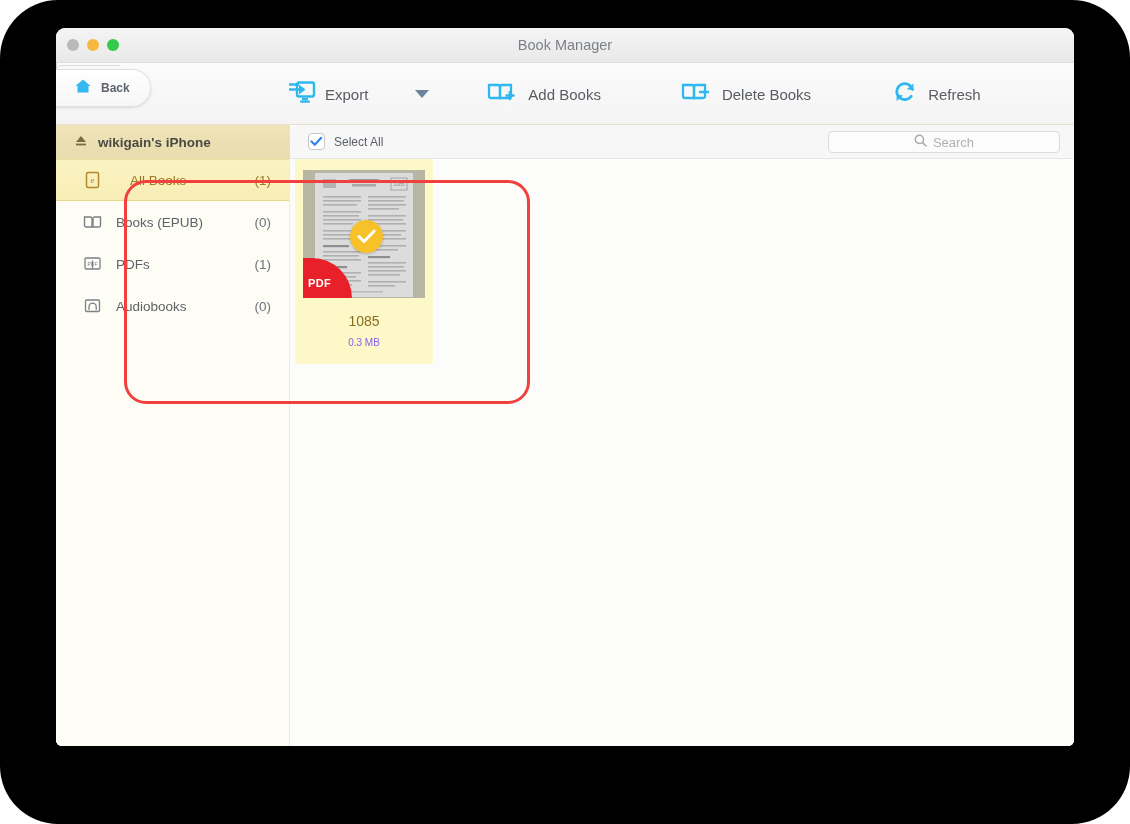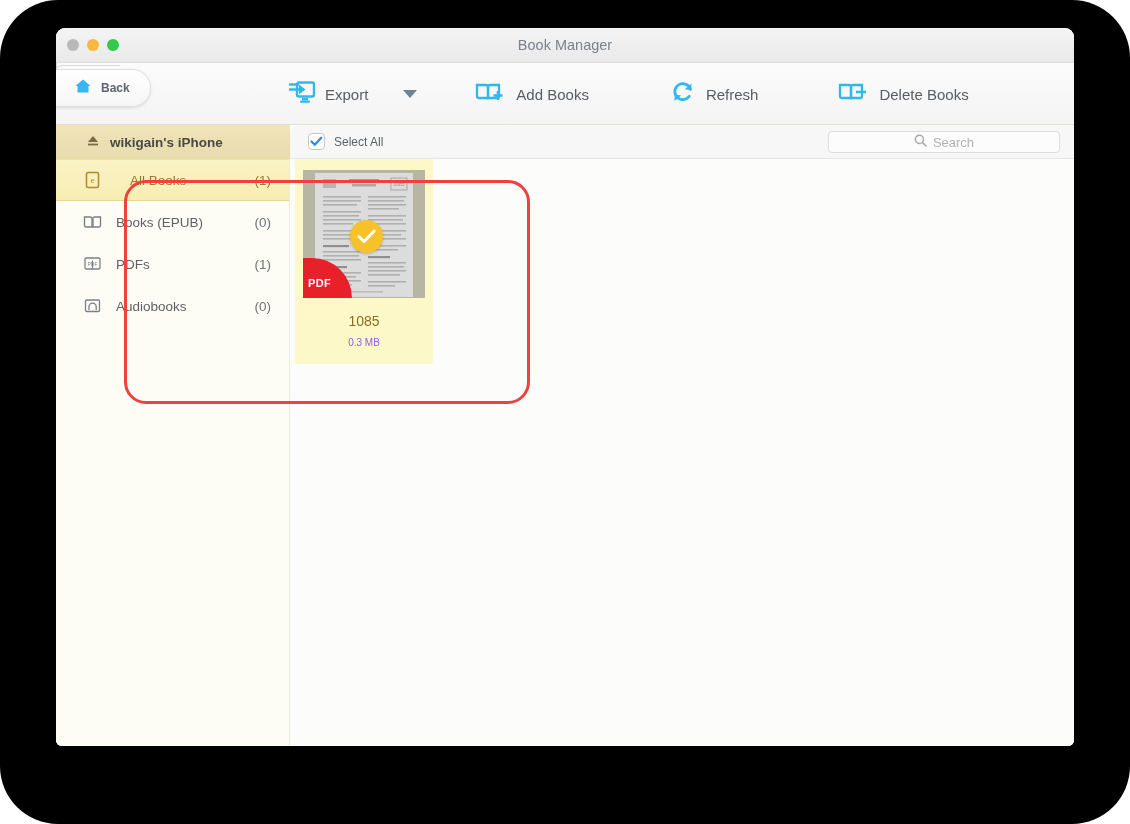--- a/index.html
+++ b/index.html
@@ -98,21 +98,21 @@
     height: 621px;
     background: #fcfcf7;
   }
 
   
   .device-bar {
     position: absolute; left: 0; top: 0;
     width: 234px; height: 34px;
     background: linear-gradient(to bottom,#f0e4b8,#e7dcae);
     display: flex; align-items: center; gap: 10px;
-    padding-left: 30px;
+    padding-left: 18px;
   }
   .device-bar .name { font-size: 13.5px; font-weight: bold; color: #4a4a43; }
 
   .selectall-bar {
     position: absolute; left: 234px; top: 0; right: 0;
     height: 34px;
     background: #f7f7f7;
     border-bottom: 1px solid #e6e6e6;
     border-top-left-radius: 9px;
     display: flex; align-items: center;
@@ -244,21 +244,21 @@
           <svg width="18" height="16" viewBox="0 0 18 16">
             <path d="M9 1.5 L16.5 8 L14.5 8 L14.5 14.5 L3.5 14.5 L3.5 8 L1.5 8 Z" fill="#35b8ef"></path>
             <path d="M6 14.5 L6 10 L12 10 L12 14.5" fill="#ffffff" opacity=".0"></path>
           </svg>
         </span>
         <span class="label">Back</span>
       </div>
 
       <div class="tb-items">
 
-        <div class="tb-item" style="margin-right:0">
+        <div class="tb-item" style="margin-right:12px">
           <span>
             <svg width="28" height="25" viewBox="0 0 28 25">
               <rect x="9" y="2.5" width="17" height="14" rx="2" fill="none" stroke="#2fb8ef" stroke-width="2.4"></rect>
               <rect x="14" y="18" width="6" height="2.4" fill="#2fb8ef"></rect>
               <rect x="12" y="20.6" width="10" height="2.2" rx="1" fill="#2fb8ef"></rect>
               <path d="M1 9.5 H16" stroke="#2fb8ef" stroke-width="2.6" fill="none"></path>
               <path d="M11 4.5 L17.5 9.5 L11 14.5 Z" fill="#2fb8ef"></path>
               <path d="M1 4.5 H11" stroke="#2fb8ef" stroke-width="2.4" fill="none"></path>
             </svg>
           </span>
@@ -272,38 +272,38 @@
               <path d="M2 5 h9 a2 2 0 0 1 2 2 v11 h-9 a2 2 0 0 1 -2 -2 z" fill="none" stroke="#2fb8ef" stroke-width="2.3"></path>
               <path d="M24 5 h-9 a2 2 0 0 0 -2 2 v11 h9 a2 2 0 0 0 2 -2 z" fill="none" stroke="#2fb8ef" stroke-width="2.3"></path>
               <path d="M23 11 v9 M18.5 15.5 h9" stroke="#2fb8ef" stroke-width="2.6" fill="none"></path>
             </svg>
           </span>
           <span class="lbl">Add Books</span>
         </div>
 
         <div class="tb-item" style="margin-left:80px">
           <span>
+            <svg width="32" height="25" viewBox="0 0 32 25">
+              <path d="M2 5 h9 a2 2 0 0 1 2 2 v11 h-9 a2 2 0 0 1 -2 -2 z" fill="none" stroke="#2fb8ef" stroke-width="2.3"></path>
+              <path d="M24 5 h-9 a2 2 0 0 0 -2 2 v11 h9 a2 2 0 0 0 2 -2 z" fill="none" stroke="#2fb8ef" stroke-width="2.3"></path>
+              <path d="M18 12 h10" stroke="#2fb8ef" stroke-width="2.6" fill="none"></path>
+            </svg>
+          </span>
+          <span class="lbl">Delete Books</span>
+        </div>
+
+        <div class="tb-item" style="margin-left:80px">
+          <span>
             <svg width="28" height="25" viewBox="0 0 28 25">
               <path d="M21.5 9.5 a8 8 0 1 0 -1.2 6.8" fill="none" stroke="#2fb8ef" stroke-width="2.7" stroke-linecap="round"></path>
               <path d="M22.5 3.5 L22.2 10.2 L15.8 9.2 Z" fill="#2fb8ef"></path>
               <path d="M5.5 21 L5.8 14.4 L12.2 15.4 Z" fill="#2fb8ef"></path>
             </svg>
           </span>
           <span class="lbl">Refresh</span>
-        </div>
-
-        <div class="tb-item" style="margin-left:80px">
-          <span>
-            <svg width="32" height="25" viewBox="0 0 32 25">
-              <path d="M2 5 h9 a2 2 0 0 1 2 2 v11 h-9 a2 2 0 0 1 -2 -2 z" fill="none" stroke="#2fb8ef" stroke-width="2.3"></path>
-              <path d="M24 5 h-9 a2 2 0 0 0 -2 2 v11 h9 a2 2 0 0 0 2 -2 z" fill="none" stroke="#2fb8ef" stroke-width="2.3"></path>
-              <path d="M18 12 h10" stroke="#2fb8ef" stroke-width="2.6" fill="none"></path>
-            </svg>
-          </span>
-          <span class="lbl">Delete Books</span>
         </div>
 
       </div>
     </div>
 
     <div class="body">
 
       <div class="device-bar">
         <span>
           <svg width="14" height="13" viewBox="0 0 14 13">

